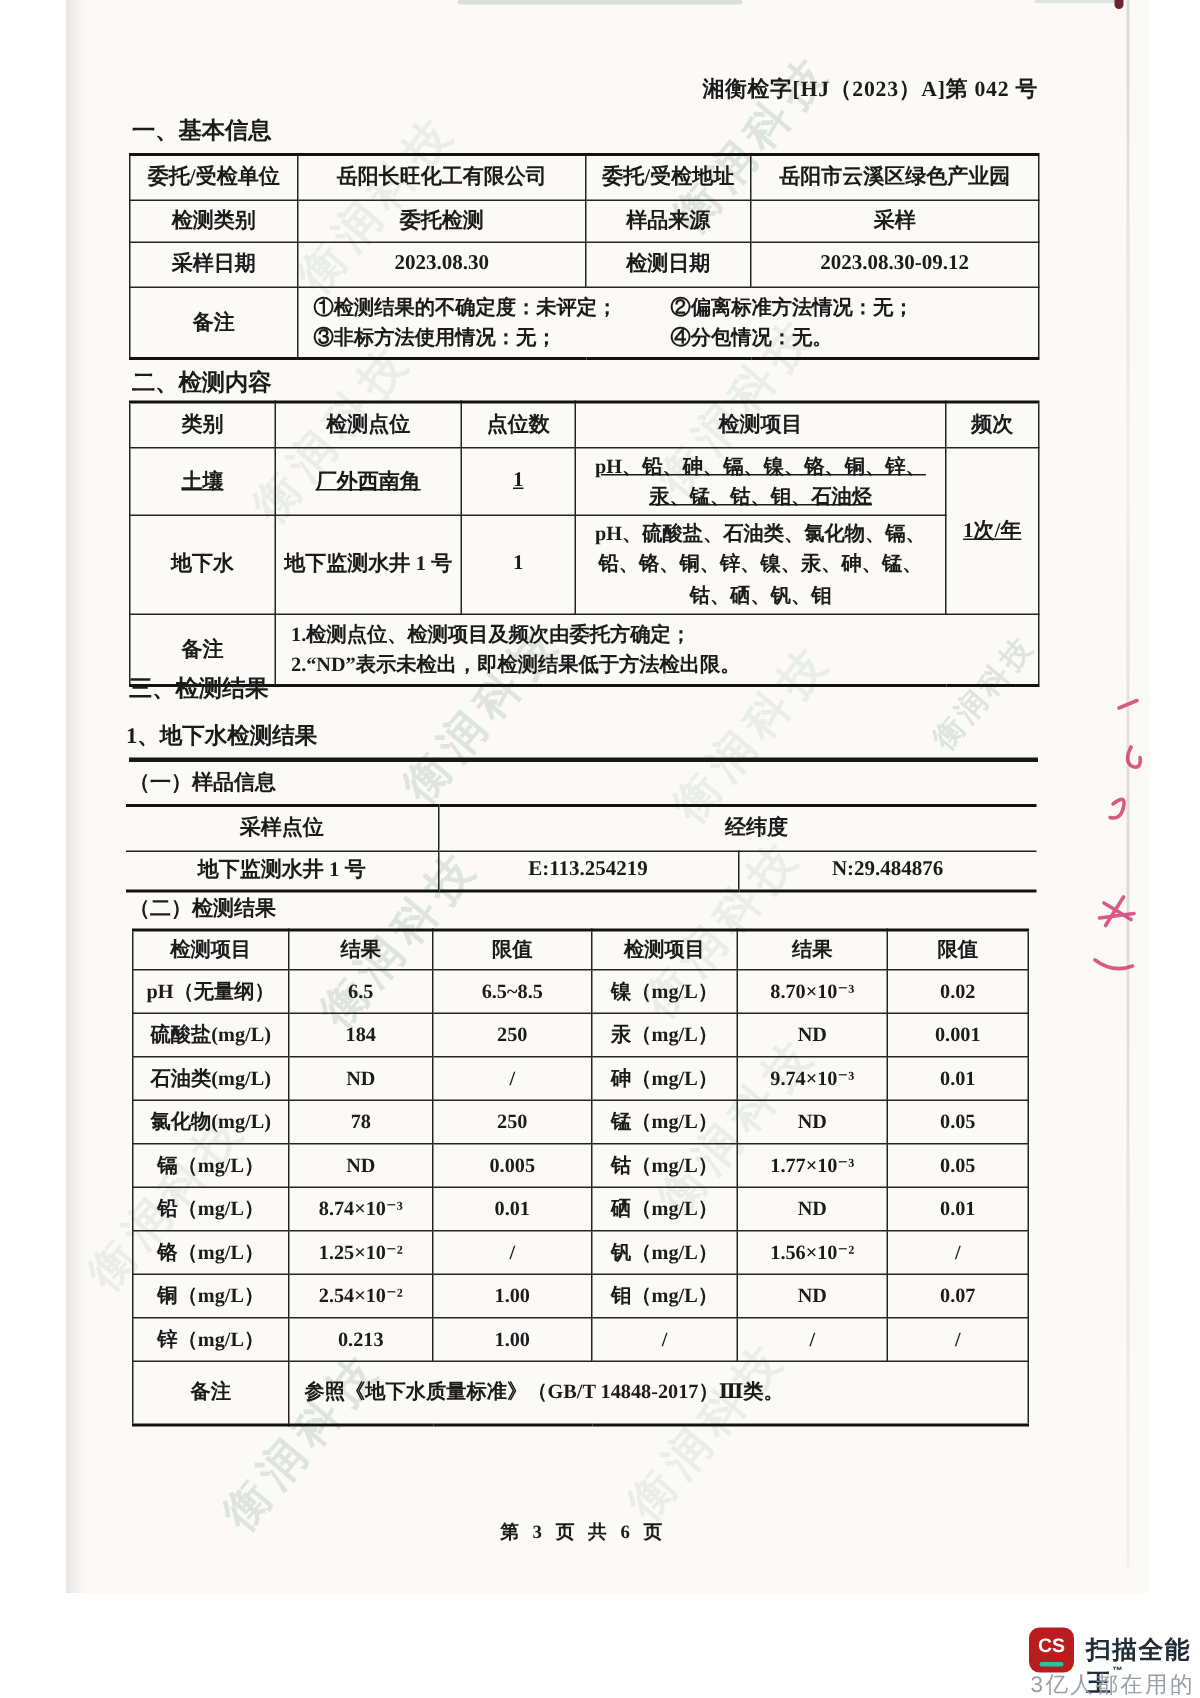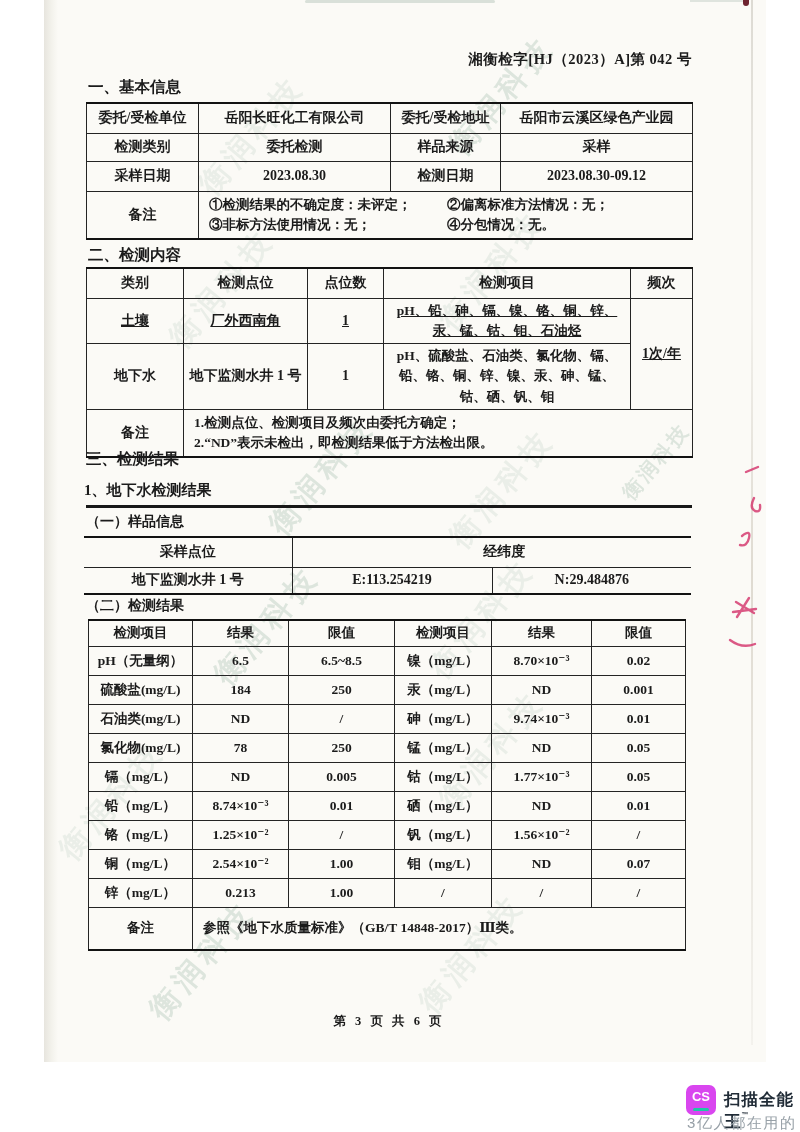--- a/index.html
+++ b/index.html
@@ -63,21 +63,21 @@
     font-size:12.5px; letter-spacing:3px; font-weight:bold; }
 
   .wm { position:absolute; font-size:30px; font-weight:bold; letter-spacing:6px;
     color:rgba(125,162,142,0.24); transform:rotate(-50deg); white-space:nowrap; pointer-events:none; }
   .wm.light { color:rgba(125,162,142,0.13); }
   .wm.small { font-size:20px; letter-spacing:3px; }
 
   .ink { position:absolute; left:718px; top:440px; }
 
   .cs-logo { position:absolute; left:686px; top:1085px; width:30px; height:30px;
-    background:#d946ef; border-radius:7px; }
+    background:#b91c1c; border-radius:7px; }
   .cs-logo .cs-txt { position:absolute; left:0; top:4px; width:30px; text-align:center;
     color:#ffffff; font-family:"Liberation Sans", sans-serif; font-weight:bold; font-size:13px; }
   .cs-logo .cs-bar { position:absolute; left:7px; bottom:4px; width:16px; height:3px;
     background:#1fc7a5; border-radius:2px; }
   .cs-name { position:absolute; left:724px; top:1089px; font-family:"Liberation Sans", sans-serif;
     font-weight:bold; font-size:16.5px; color:#212c37; letter-spacing:1px; }
   .cs-tm { font-size:7px; vertical-align:top; color:#212c37; }
   .cs-tagline { position:absolute; left:687px; top:1114px; font-family:"Liberation Sans", sans-serif;
     font-size:15px; color:#97a0a7; letter-spacing:1.6px; }
 </style>

